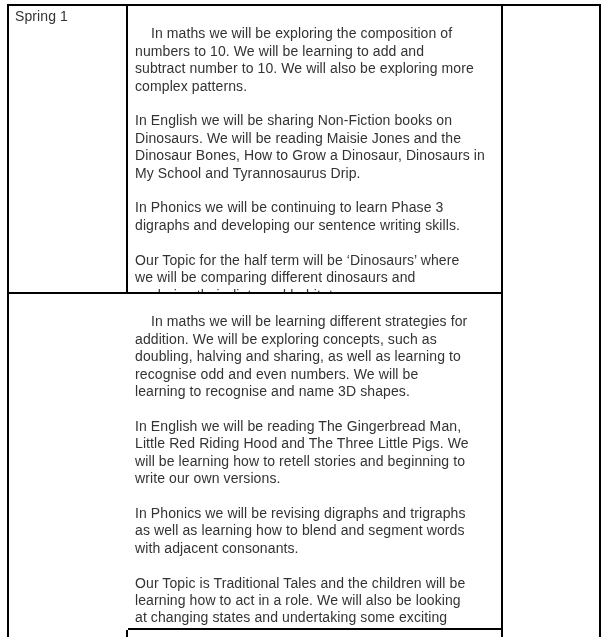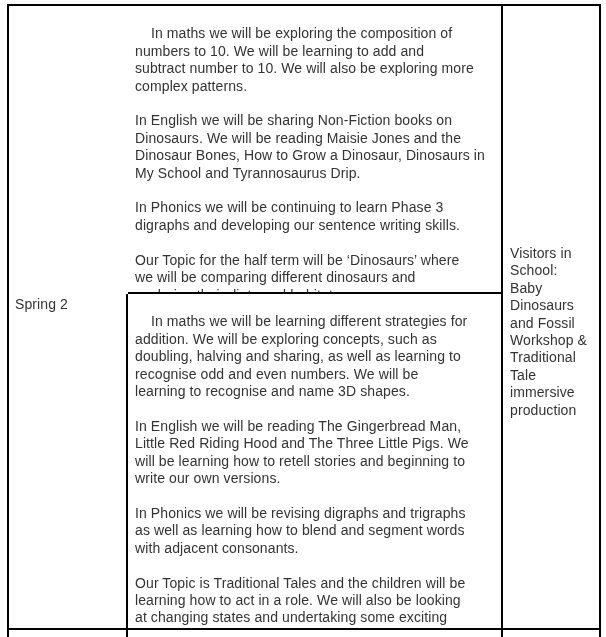--- a/index.html
+++ b/index.html
@@ -57,56 +57,44 @@
     align-items: center;
     padding: 30px 2px 0 7px;
     white-space: pre;
   }
 </style>
 </head>
 <body>
 
 <div class="curriculum-table">
 
+  <div class="cell term-cell b-r b-b r1c1">
+    <span>Spring 1</span>
+  </div>
 
   <div class="cell details-cell b-r b-b r1c2">
     <span>In maths we will be exploring the composition of
 numbers to 10. We will be learning to add and
 subtract number to 10. We will also be exploring more
 complex patterns.
 
 In English we will be sharing Non-Fiction books on
 Dinosaurs. We will be reading Maisie Jones and the
 Dinosaur Bones, How to Grow a Dinosaur, Dinosaurs in
 My School and Tyrannosaurus Drip.
 
 In Phonics we will be continuing to learn Phase 3
 digraphs and developing our sentence writing skills.
 
 Our Topic for the half term will be ‘Dinosaurs’ where
 we will be comparing different dinosaurs and
 exploring their diets and habitats.</span>
   </div>
 
-  <div class="cell visitors-cell b-b c3">
-    <span>Visitors in
-School:
-Baby
-Dinosaurs
-and Fossil
-Workshop &amp;
-Traditional
-Tale
-immersive
-production</span>
-  </div>
 
-  <div class="cell term-cell b-r b-b r2c1">
-    <span>Spring 2</span>
-  </div>
 
   <div class="cell details-cell b-r b-b r2c2">
     <span>In maths we will be learning different strategies for
 addition. We will be exploring concepts, such as
 doubling, halving and sharing, as well as learning to
 recognise odd and even numbers. We will be
 learning to recognise and name 3D shapes.
 
 In English we will be reading The Gingerbread Man,
 Little Red Riding Hood and The Three Little Pigs. We

